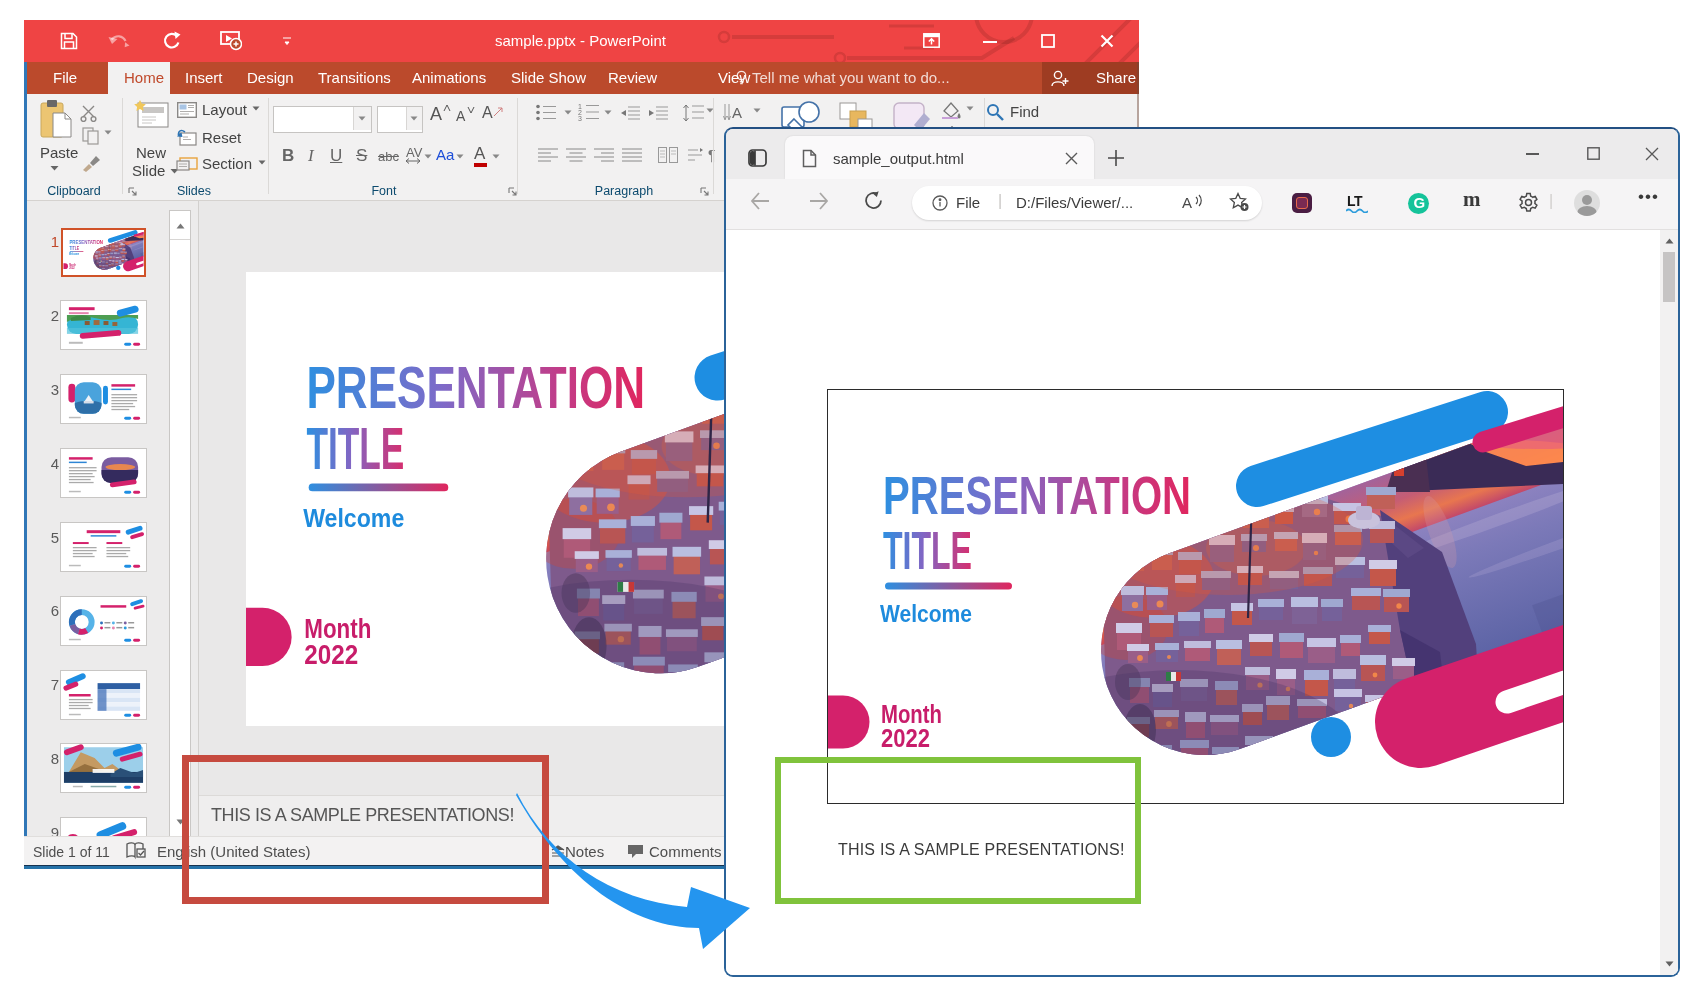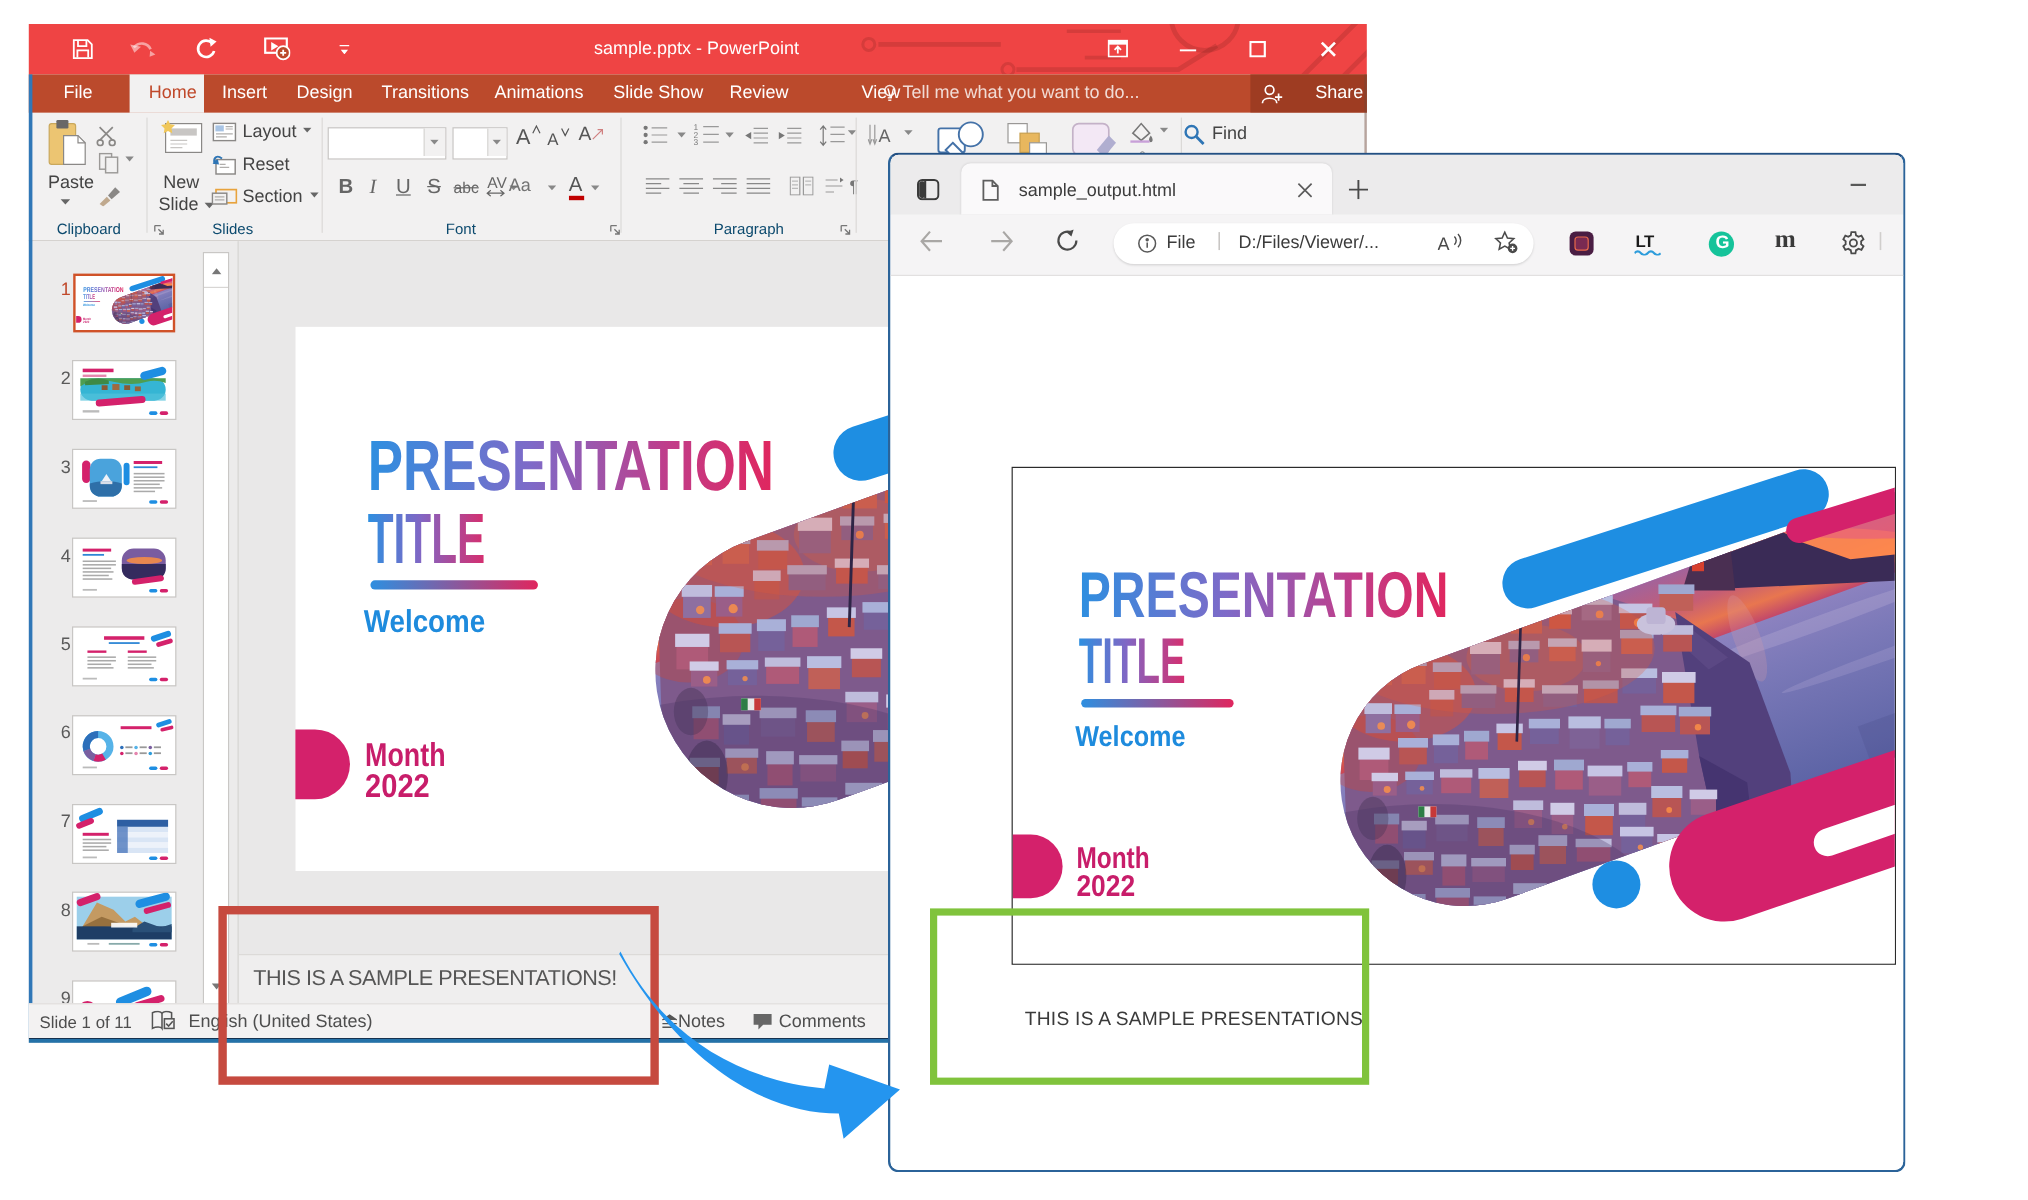--- a/index.html
+++ b/index.html
@@ -19,21 +19,21 @@
   #ppt .redge{left:1113px;top:42px;width:2px;height:803px;background:rgba(110,70,55,.45);}
   .wtxt{color:#fff;font-size:15px;}
   .tabtxt{position:absolute;color:#fff;font-size:15px;top:7px;}
   .ric{position:absolute;}
   .rlabel{position:absolute;font-size:12.5px;color:#0c4a6e;top:90px;}
   .rtext{position:absolute;font-size:15px;color:#444;text-align:center;}
   .gsep{position:absolute;top:4px;width:1px;height:96px;background:#DBD9D7;}
   .thumbnum{position:absolute;font-size:15px;color:#5A5A5A;width:30px;text-align:right;}
   .thumb{position:absolute;left:34px;width:85px;height:48px;background:#fff;box-shadow:0 0 0 1px #C8C6C4;}
   
-  #br{left:740px;top:127px;width:848px;height:850px;background:#fff;
+  #br{left:724px;top:127px;width:956px;height:850px;background:#fff;
     border:2px solid #2B6399;border-top-color:#235083;border-radius:9px;box-sizing:border-box;overflow:hidden;padding-left:48px;}
   #br .tabstrip{left:0;top:0;width:952px;height:50px;background:#ECEBEC;}
   #br .toolbar{left:0;top:50px;width:952px;height:51px;background:#F5F4F5;border-bottom:1px solid #E2E0E0;box-sizing:border-box;}
   #br .content{left:0;top:101px;width:952px;height:745px;background:#fff;}
   
   #redrect{left:182px;top:755px;width:367px;height:149px;border:7px solid #C64A3F;box-sizing:border-box;z-index:50;}
   #greenrect{left:775px;top:757px;width:366px;height:147px;border:6px solid #80C33C;box-sizing:border-box;z-index:50;}
   #arrow{left:480px;top:770px;z-index:60;}
 </style></head>
 <body>
@@ -474,21 +474,21 @@
       <span class="abs" style="left:306px;top:52px;font-size:17px;text-decoration:underline;color:#666;">U</span>
       <span class="abs" style="left:332px;top:52px;font-size:17px;text-decoration:line-through;color:#666;">S</span>
       <span class="abs" style="left:354px;top:55px;font-size:13px;text-decoration:line-through;color:#666;">abc</span>
       <span class="abs" style="left:382px;top:51px;font-size:13px;color:#666;">AV</span>
       <svg class="ric" style="left:381px;top:64px" width="16" height="6" viewBox="0 0 16 6">
           <path d="M1 3 h14 M4 0.5 L1 3 L4 5.5 M12 0.5 L15 3 L12 5.5" stroke="#666" fill="none"></path>
         </svg>
       <svg class="ric" style="left:400px;top:60px" width="8" height="5" viewBox="0 0 8 5">
           <path d="M0.5 0.5 L4 4.5 L7.5 0.5 Z" fill="#888"></path>
         </svg>
-      <span class="abs" style="left:400px;top:52px;font-size:15px;color:#737373;">Aa</span>
+      <span class="abs" style="left:412px;top:52px;font-size:15px;color:#1d4ed8;">Aa</span>
       <svg class="ric" style="left:432px;top:60px" width="8" height="5" viewBox="0 0 8 5">
           <path d="M0.5 0.5 L4 4.5 L7.5 0.5 Z" fill="#888"></path>
         </svg>
       <span class="abs" style="left:450px;top:50px;font-size:17px;color:#555;">A</span>
       <svg class="ric" style="left:450px;top:69px" width="13" height="4" viewBox="0 0 13 4">
           <rect width="13" height="4" fill="#C00000"></rect>
         </svg>
       <svg class="ric" style="left:468px;top:60px" width="8" height="5" viewBox="0 0 8 5">
           <path d="M0.5 0.5 L4 4.5 L7.5 0.5 Z" fill="#888"></path>
         </svg>

